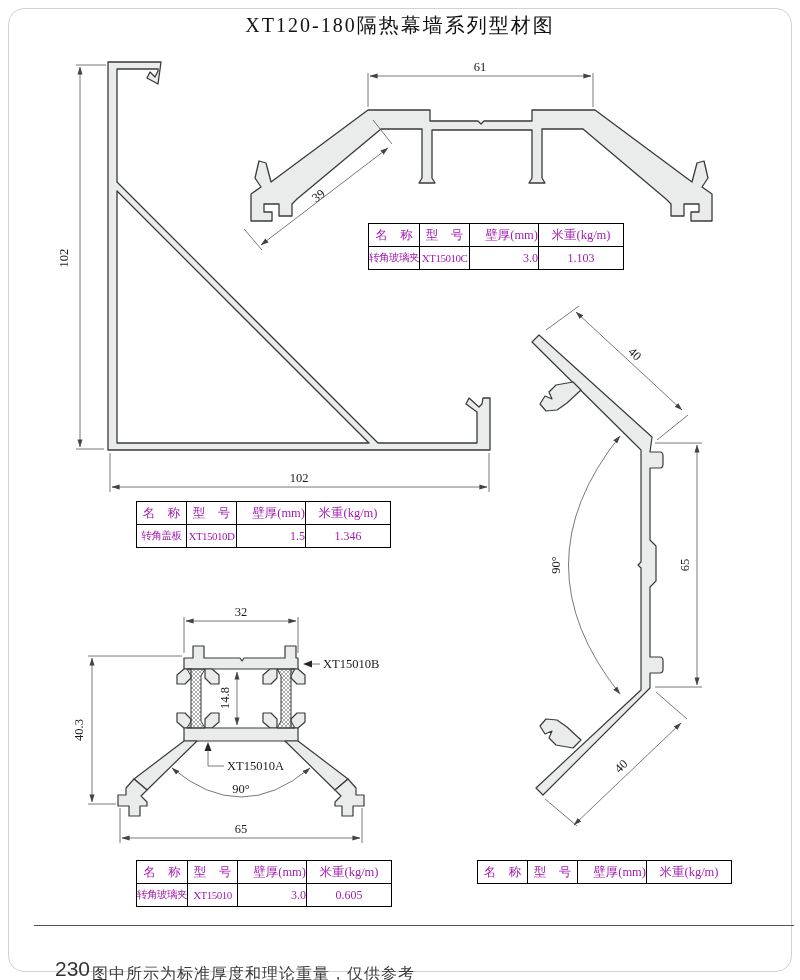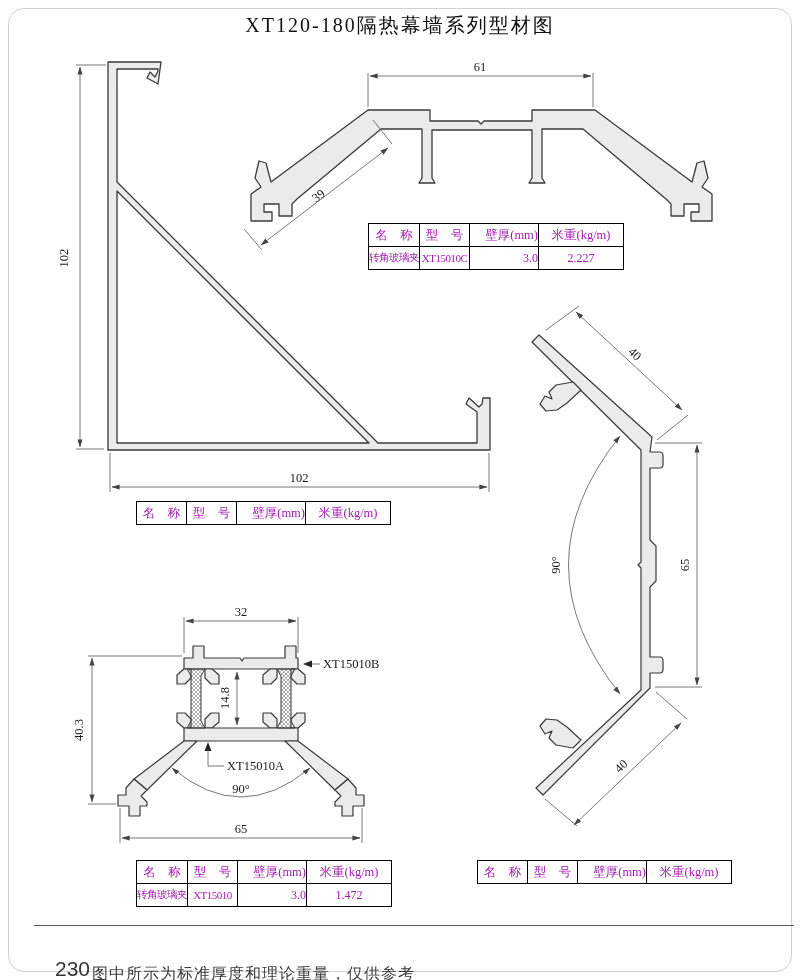--- a/index.html
+++ b/index.html
@@ -211,49 +211,55 @@
       <tr>
     <td class="c0 hdr">名　称</td>
     <td class="c1 hdr">型　号</td>
     <td class="c2 hdr">壁厚(mm)</td>
     <td class="c3 hdr">米重(kg/m)</td>
   </tr>
   <tr>
     <td class="c0 namecell">转角玻璃夹</td>
     <td class="c1 modelcell">XT15010C</td>
     <td class="c2">3.0</td>
-    <td class="c3">2.227</td>
+    <td class="c3">1.103</td>
   </tr>
 </tbody>
   </table>
 
 <table class="spec" style="left:136px;top:501px;">
   <tbody>
       <tr>
     <td class="c0 hdr">名　称</td>
     <td class="c1 hdr">型　号</td>
     <td class="c2 hdr">壁厚(mm)</td>
     <td class="c3 hdr">米重(kg/m)</td>
+  </tr>
+  <tr>
+    <td class="c0 namecell">转角盖板</td>
+    <td class="c1 modelcell">XT15010D</td>
+    <td class="c2">1.5</td>
+    <td class="c3">1.346</td>
   </tr>
 </tbody>
   </table>
 
 <table class="spec" style="left:136px;top:860px;">
   <tbody>
       <tr>
     <td class="c0 hdr">名　称</td>
     <td class="c1 hdr">型　号</td>
     <td class="c2 hdr">壁厚(mm)</td>
     <td class="c3 hdr">米重(kg/m)</td>
   </tr>
   <tr>
     <td class="c0 namecell">转角玻璃夹</td>
     <td class="c1 modelcell">XT15010</td>
     <td class="c2">3.0</td>
-    <td class="c3">1.472</td>
+    <td class="c3">0.605</td>
   </tr>
 </tbody>
   </table>
 
 <table class="spec" style="left:477px;top:860px;">
   <tbody>
       <tr>
     <td class="c0 hdr">名　称</td>
     <td class="c1 hdr">型　号</td>
     <td class="c2 hdr">壁厚(mm)</td>

